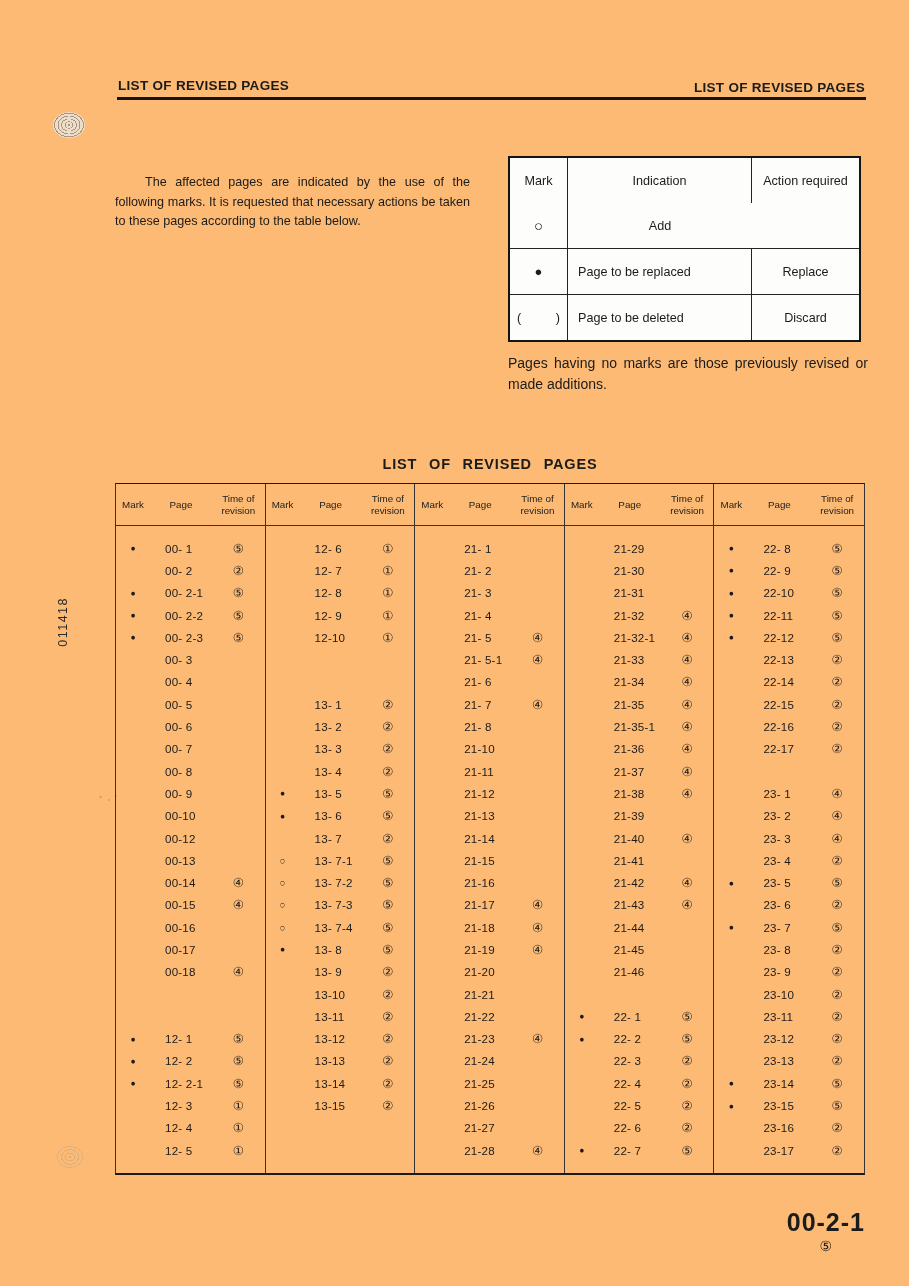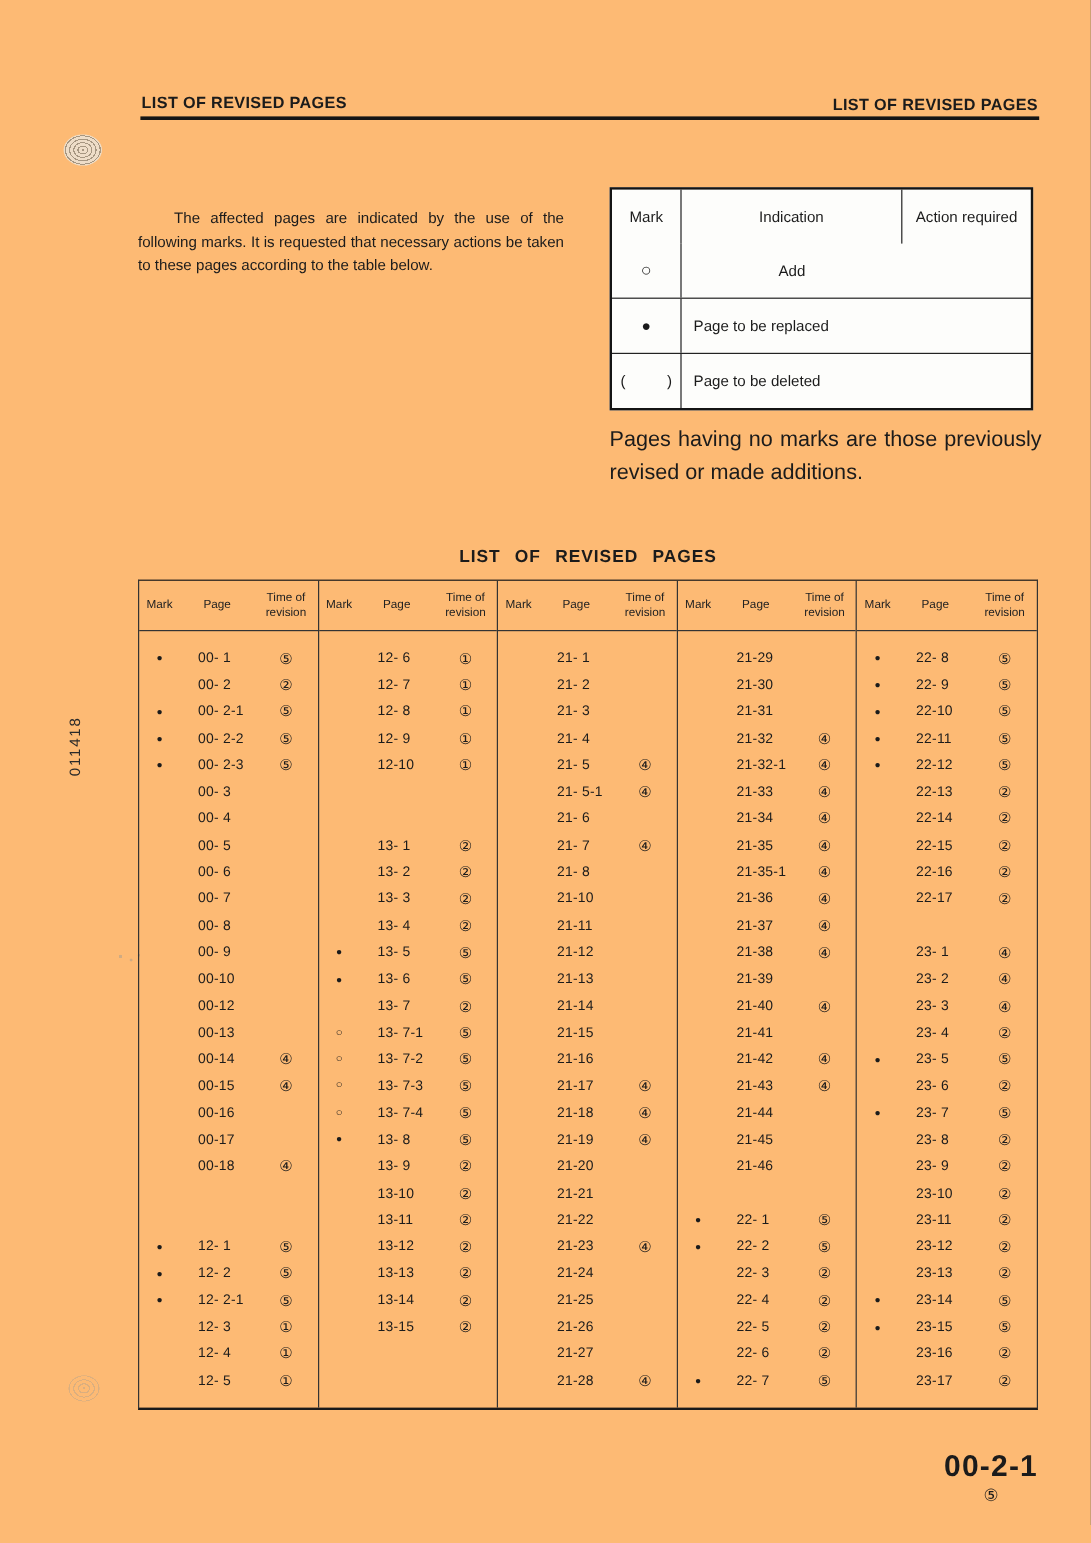--- a/index.html
+++ b/index.html
@@ -44,21 +44,21 @@
   .mt-cell { border-right:1.2px solid #222; min-height:45px; display:flex; align-items:center; justify-content:center;
              font-size:12.6px; padding:2px 4px; text-align:center; }
   .mt-row .mt-cell:last-child { border-right:none;text-align:right; }
   .mt-body .mt-ind { justify-content:flex-start; text-align:left; padding-left:10px; }
   .mt-mark.spread { justify-content:space-between; padding:0 7px; }
   .mt-mark.open   { font-size:15px; }
   .mt-mark.filled { font-size:13px; }
 
   .note {
     position:absolute; left:508px; top:353px; width:360px;
-    font-size:18px; line-height:1.5; text-align:justify;
+    font-size:14px; line-height:1.5; text-align:justify;
   }
 
   
   .rev-title {
     position:absolute; left:115px; top:456px; width:750px; text-align:center;
     font-size:14.5px; font-weight:bold; letter-spacing:.8px; word-spacing:7px;
   }
 
   
   .rev-table {
@@ -110,27 +110,29 @@
       <div class="mt-cell">Action required</div>
     </div>
     <div class="mt-body" id="mt-body">
         <div class="mt-row">
           <div class="mt-cell mt-mark open">○</div>
           <div class="mt-cell mt-act">Add</div>
         </div>
         <div class="mt-row">
           <div class="mt-cell mt-mark filled">●</div>
           <div class="mt-cell mt-ind">Page to be replaced</div>
+          <div class="mt-cell mt-act">Replace</div>
         </div>
         <div class="mt-row">
           <div class="mt-cell mt-mark spread">
             <span>(</span>
             <span>)</span>
           </div>
           <div class="mt-cell mt-ind">Page to be deleted</div>
+          <div class="mt-cell mt-act">Discard</div>
         </div>
       </div>
   </div>
 
   <p class="note">Pages having no marks are those previously revised or made additions.</p>
 
   <h2 class="rev-title">LIST OF REVISED PAGES</h2>
 
   <div class="rev-table" id="rev-table">
       <div class="rev-col">

